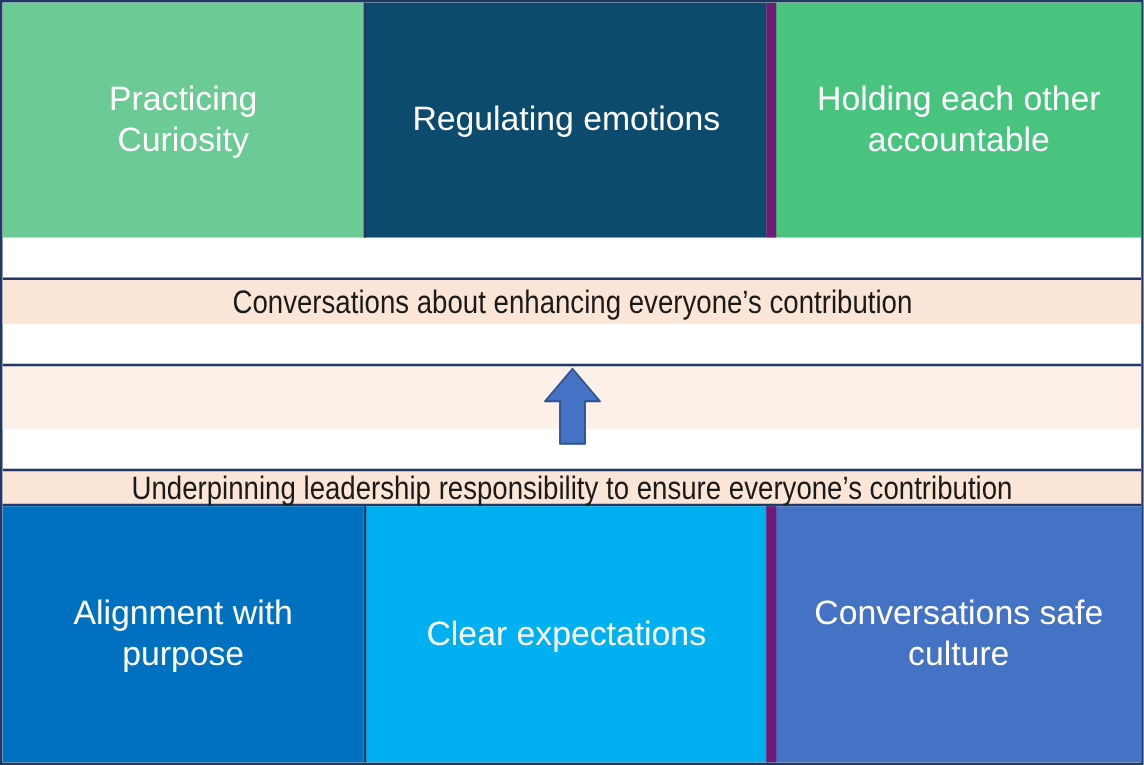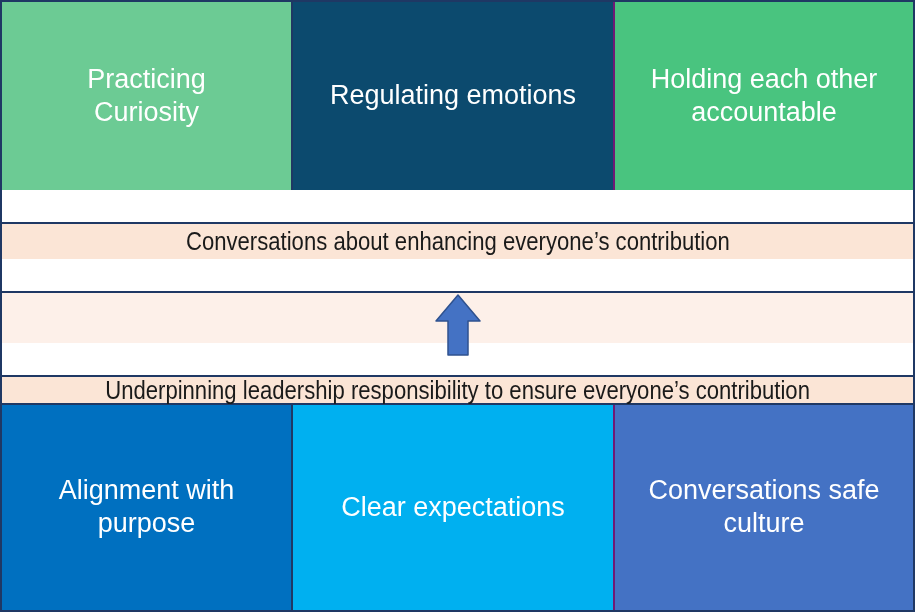--- a/index.html
+++ b/index.html
@@ -17,21 +17,21 @@
   .row-top { height: 212px; }
   .row-bottom { height: 234px; border-top: 2px solid #1F3864; }
 
   .cell {
     display: flex; align-items: center; justify-content: center;
     text-align: center;
     padding: 0 30px;
   }
   .cell-1 { width: 289px; }
   .cell-2 { width: 322px; border-left: 2px solid #1F3864; }
-  .cell-3 { width: 300px; border-left: 2px solid #701a75; }
+  .cell-3 { width: 300px; border-left: 8px solid #701a75; }
 
   .cell-label {
     color: #FFFFFF;
     font-size: 27px;
     line-height: 1.22;
     font-weight: 400;
   }
 
   .band {
     border-top: 2px solid #1F3864;

